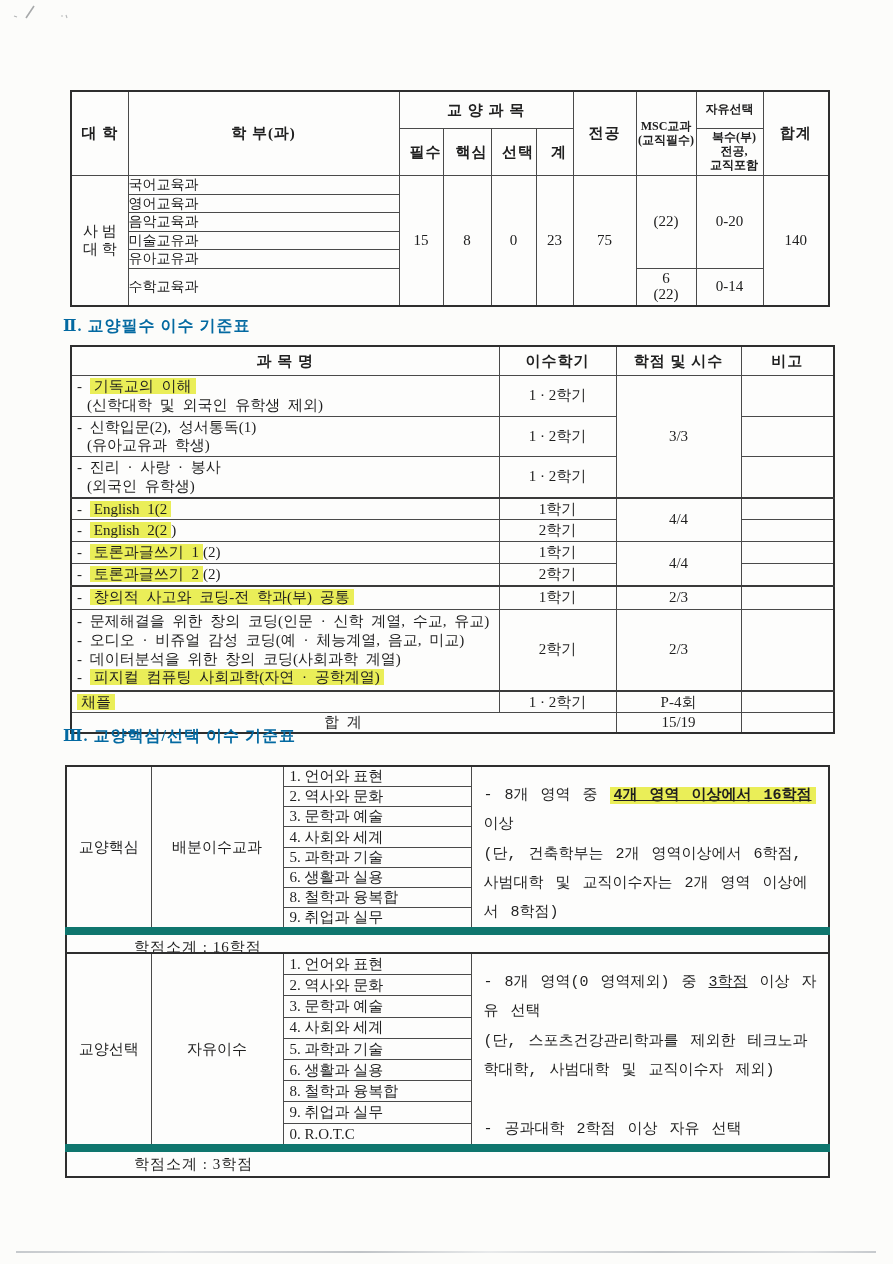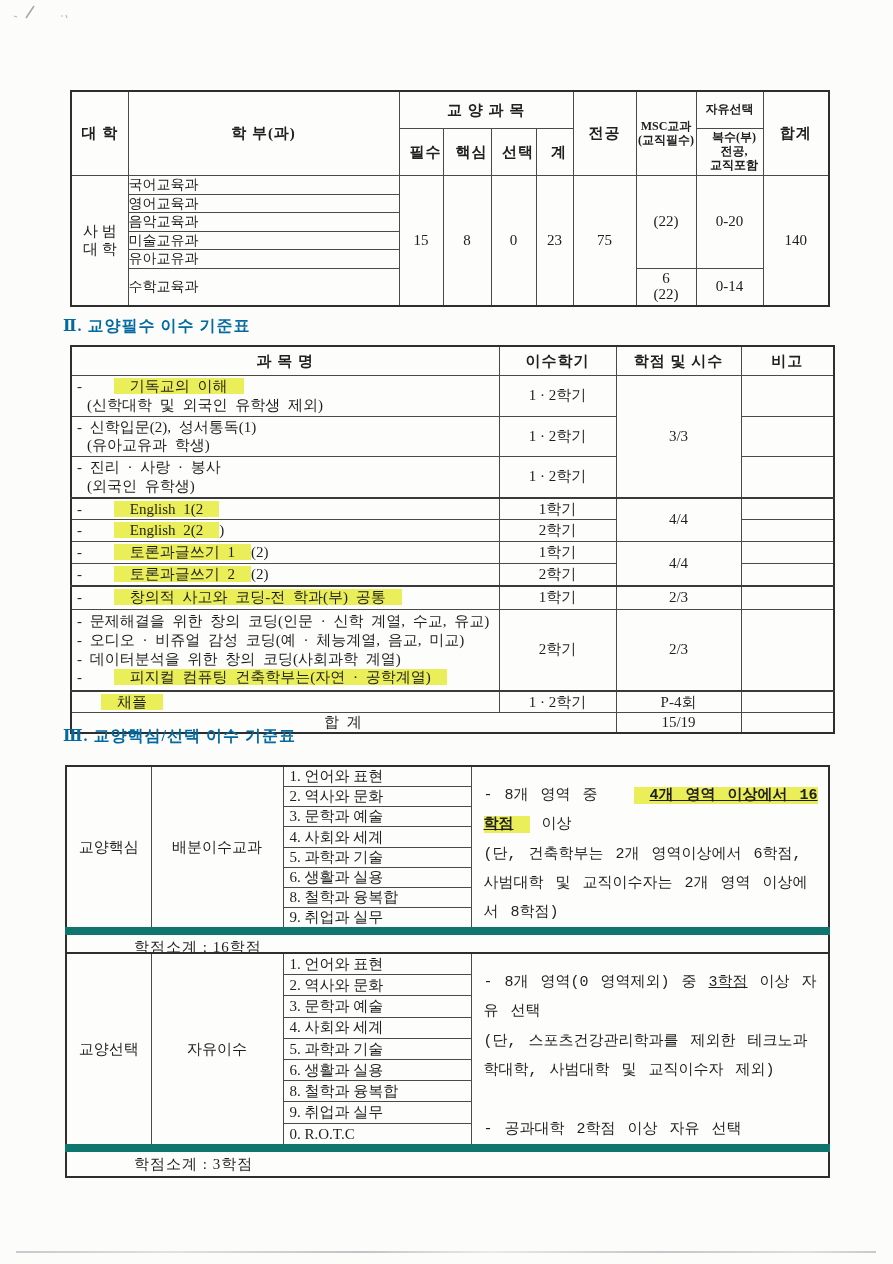--- a/index.html
+++ b/index.html
@@ -5,21 +5,21 @@
   html,body{margin:0;padding:0;}
   .page{
     position:relative; width:893px; height:1264px; overflow:hidden;
     background:#fcfcfa; color:#1f1f1f;
     font-family:"Liberation Serif","DejaVu Serif",serif;
   }
   table{border-collapse:collapse; position:absolute; table-layout:fixed; background:#fdfdfc;}
   td{border:1px solid #4a4a4a; overflow:hidden; text-align:center; vertical-align:middle;
      font-size:15px; line-height:1.25; padding:0;}
   .hdr{font-weight:bold; letter-spacing:1px;}
-  .hl{background:var(--hl,#eaee58); padding:0 16px;margin-left:24px;}
+  .hl{background:var(--hl,#eaee58); padding:0 4px;}
   .u{text-decoration:underline;}
   .prelines{white-space:pre-line;}
   .heading{position:absolute; font-weight:bold; font-size:16px; letter-spacing:1px; color:#0369a1;}
 
   
   .t1{left:70px; top:90px; border:2px solid #2e2e2e;}
   .t1 td{color:#202020;}
   .t1 .small{font-size:12px; line-height:1.15; letter-spacing:0;}
   .t1 .dept{text-align:left; font-size:14px; border-right:1px solid #4a4a4a;}
   .t1 .num{font-size:15px;}
@@ -196,21 +196,21 @@
       <td class="name"><span>- </span><span class="hl">창의적 사고와 코딩-전 학과(부) 공통</span><span></span></td>
       <td>1학기</td>
       <td>2/3</td>
       <td></td>
     </tr>
     <tr class="rbig">
       <td class="name">
         <div>- 문제해결을 위한 창의 코딩(인문 · 신학 계열, 수교, 유교)</div>
         <div>- 오디오 · 비쥬얼 감성 코딩(예 · 체능계열, 음교, 미교)</div>
         <div>- 데이터분석을 위한 창의 코딩(사회과학 계열)</div>
-        <div><span>- </span><span class="hl">피지컬 컴퓨팅 건축학부는(자연 · 공학계열)</span></div>
+        <div><span>- </span><span class="hl">피지컬 컴퓨팅 사회과학(자연 · 공학계열)</span></div>
       </td>
       <td>2학기</td>
       <td>2/3</td>
       <td></td>
     </tr>
     <tr class="r19 thick">
       <td class="name"><span class="hl">채플</span></td>
       <td>1 · 2학기</td>
       <td>P-4회</td>
       <td></td>

